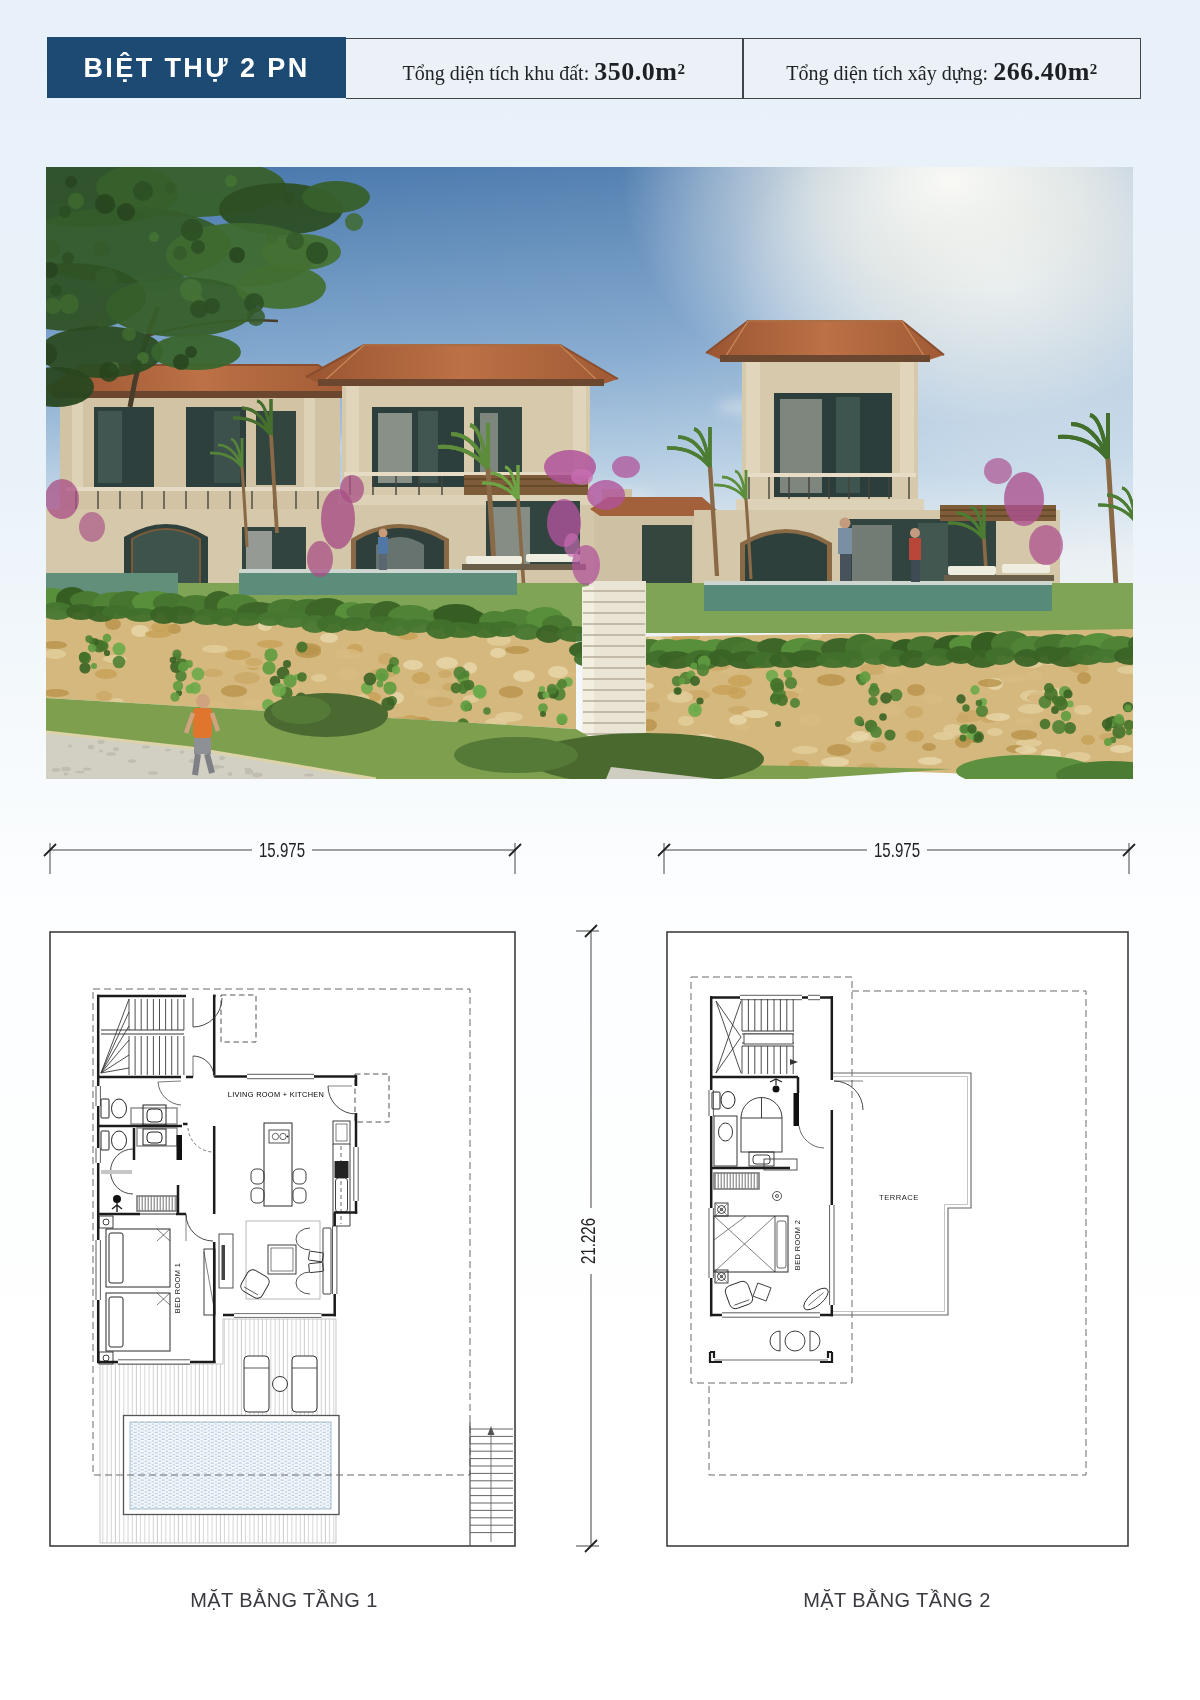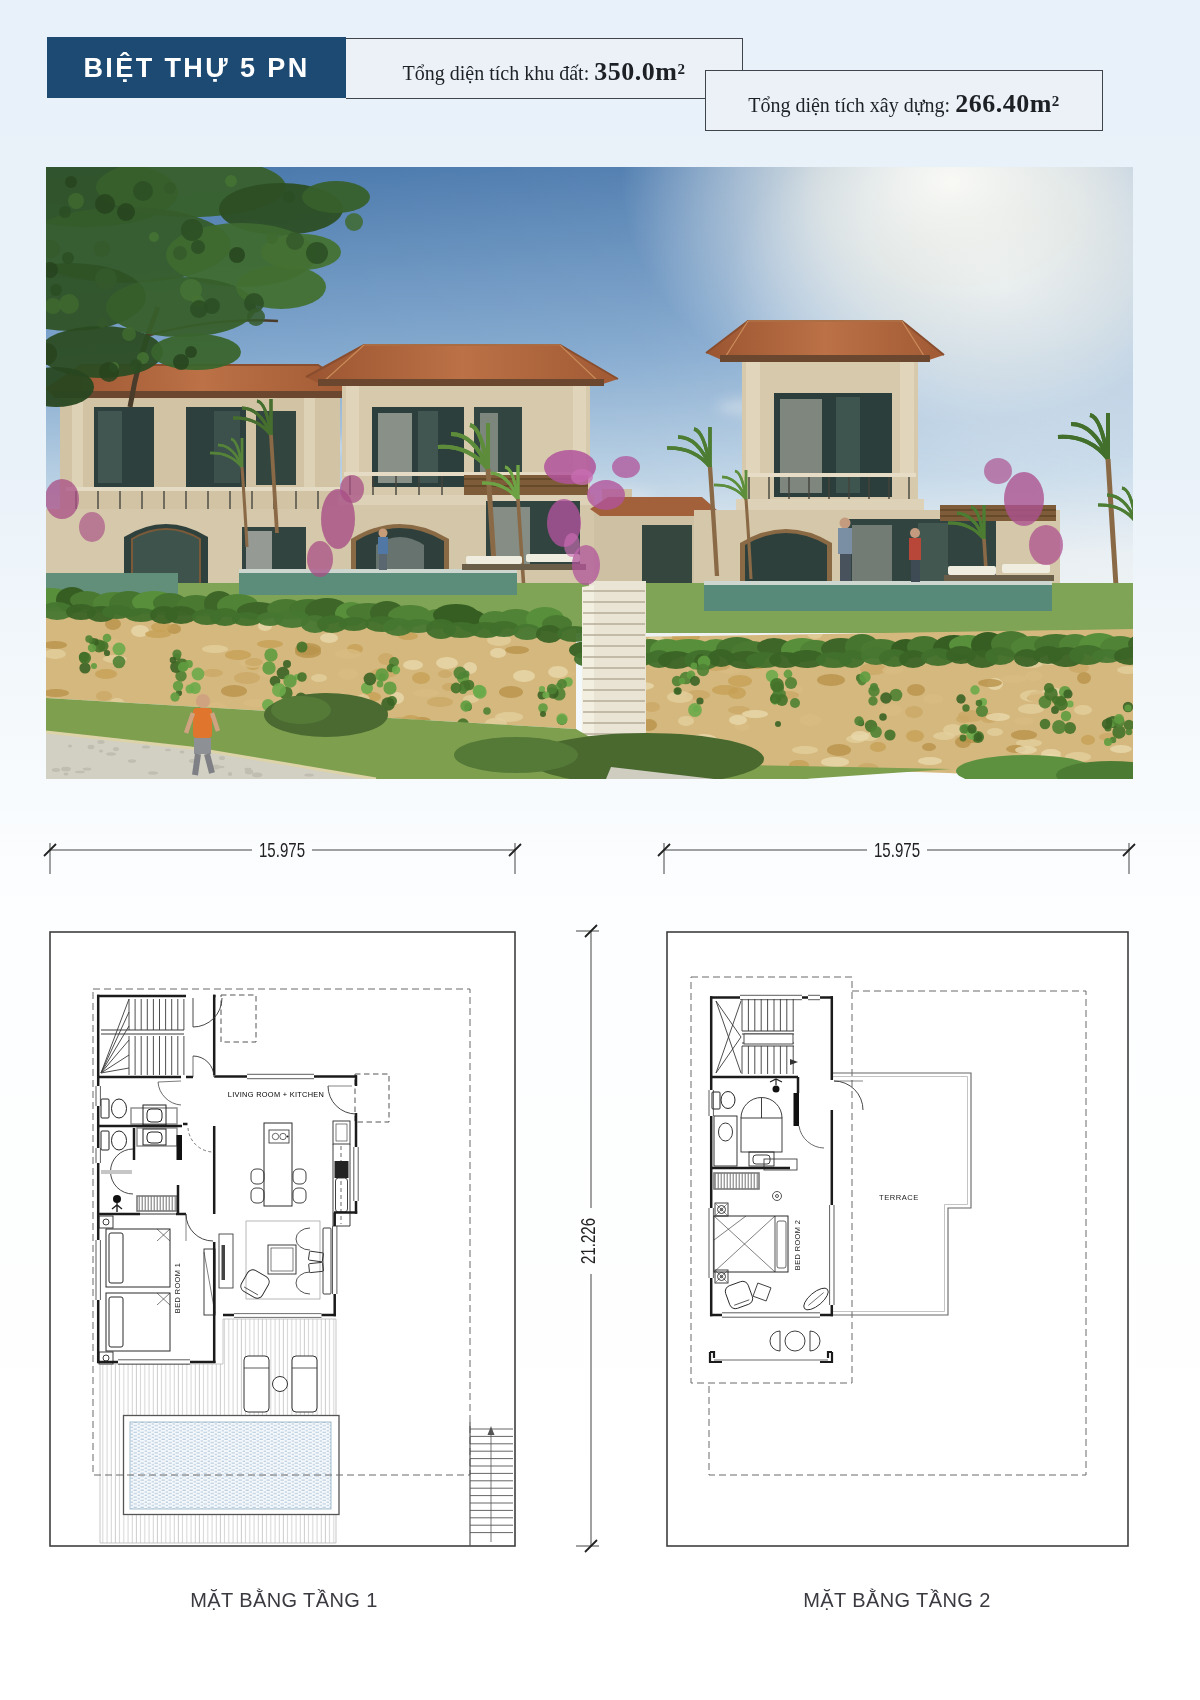--- a/index.html
+++ b/index.html
@@ -4,31 +4,31 @@
 <style>
   html,body{margin:0;padding:0;}
   body{width:1200px;height:1700px;font-family:"Liberation Sans",sans-serif;}
   #page{position:relative;width:1200px;height:1700px;overflow:hidden;
     background:linear-gradient(180deg,#e8f1f9 0%,#eaf2f9 28%,#f6fafc 44%,#fdfeff 54%,#ffffff 100%);}
   .titlebox{position:absolute;left:47px;top:37px;width:299px;height:61px;background:#1d4a73;
     color:#ffffff;font-weight:bold;font-size:27px;letter-spacing:2.4px;text-align:center;line-height:63px;}
   .ibox{position:absolute;top:38px;height:59px;border:1px solid #40454b;background:#ebf1f7;
     color:#1d2126;font-size:20px;text-align:center;line-height:60px;font-family:Liberation Serif, serif;}
   .b1{left:346px;width:396px;border-left:none;}
-  .b2{left:705px;width:396px;margin-top:32px;}
+  .b2{left:743px;width:396px;}
   .ibox b{font-size:26px;letter-spacing:0.5px;}
   .ibox sup{font-size:15px;vertical-align:6px;}
   #photo{position:absolute;left:46px;top:167px;}
   #plans{position:absolute;left:0;top:800px;}
 </style>
 </head>
 <body>
 <div id="page">
 
-  <div class="titlebox">BIỆT THỰ 5 PN</div>
+  <div class="titlebox">BIỆT THỰ 2 PN</div>
 
   <div class="ibox b1">Tổng diện tích khu đất: <b>350.0m<sup>2</sup></b></div>
 
   <div class="ibox b2">Tổng diện tích xây dựng: <b>266.40m<sup>2</sup></b></div>
 
   <svg id="photo" width="1087" height="612" viewBox="0 0 1087 612">
 <defs>
 <linearGradient id="sky" x1="0" y1="0" x2="0" y2="1">
  <stop offset="0" stop-color="#4676ab"></stop>
  <stop offset="0.40" stop-color="#7fa6cd"></stop>

